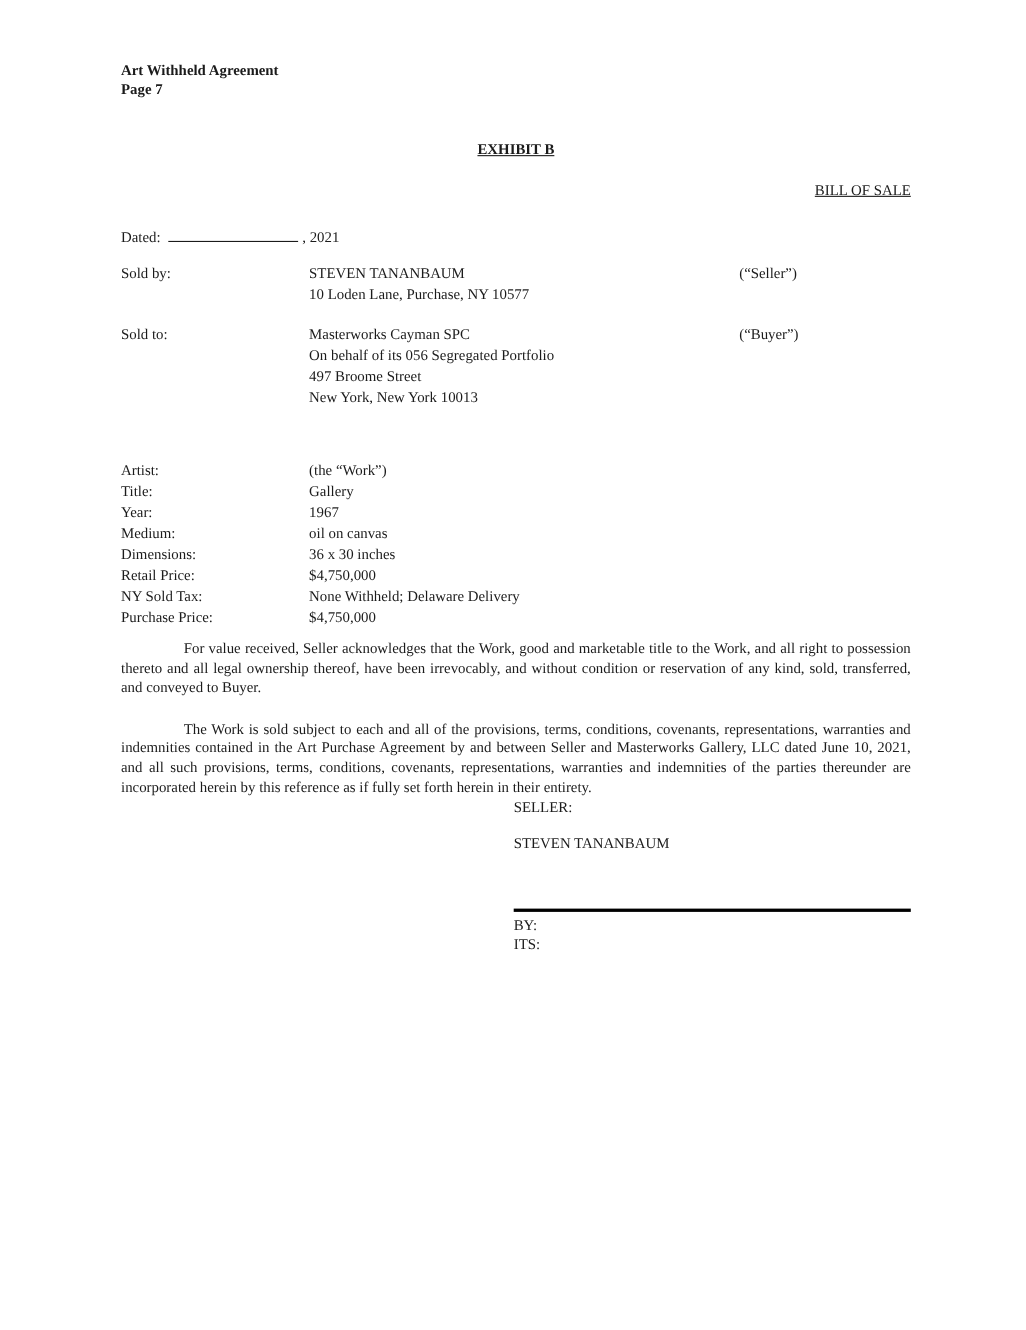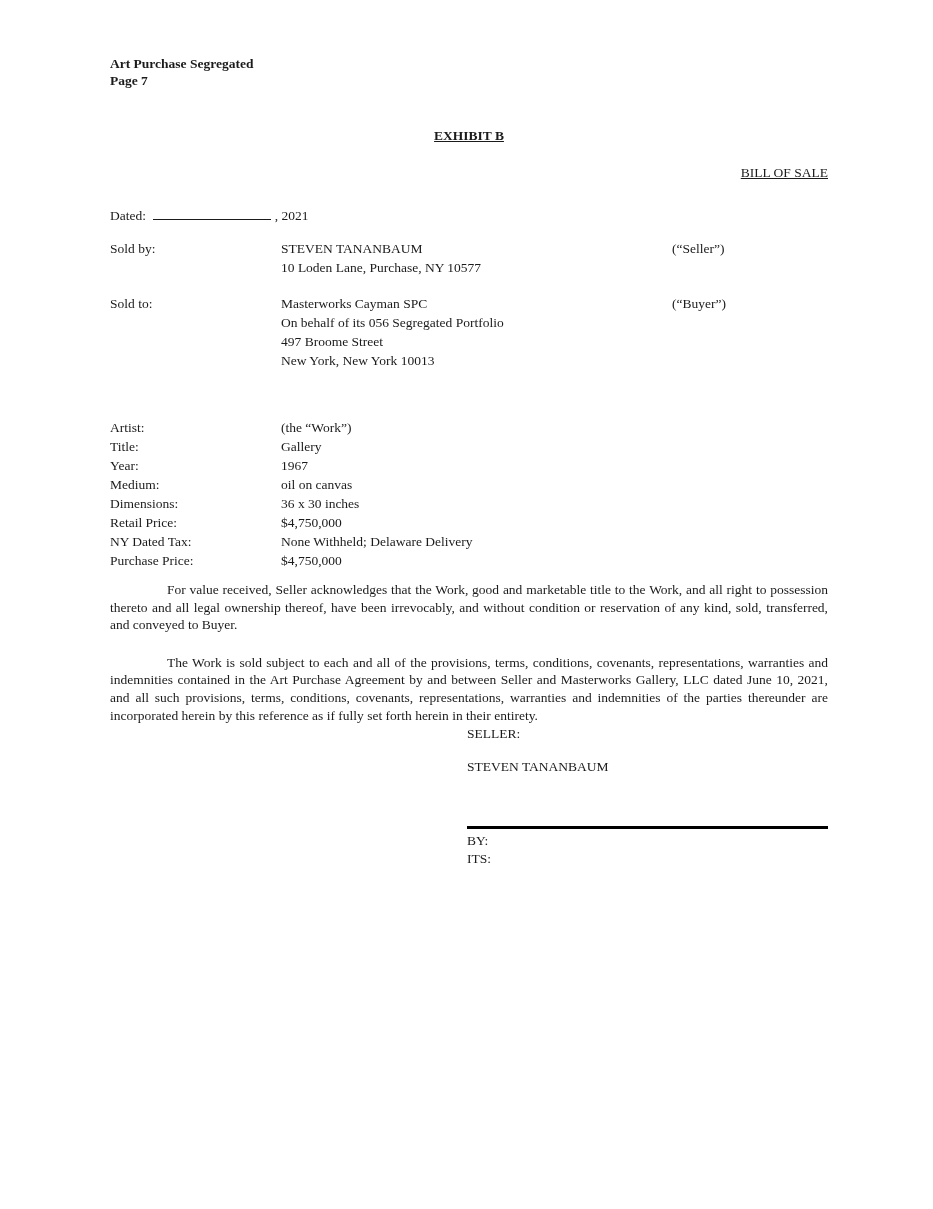--- a/index.html
+++ b/index.html
@@ -64,21 +64,21 @@
   .sig-by, .sig-its { line-height: 18px; }
   .sig-by { margin-top: 3px; }
 </style>
 </head>
 <body>
 
 <div class="page">
   <div class="content">
 
     <div class="doc-header">
-      <div>Art Purchase Segregated</div>
+      <div>Art Withheld Agreement</div>
       <div>Page 7</div>
     </div>
 
     <div class="exhibit">
       <span class="u">EXHIBIT B</span>
     </div>
 
     <div class="doc-title">
       <span class="u">BILL OF SALE</span>
     </div>
@@ -133,21 +133,21 @@
         <div class="col-label">Dimensions:</div>
         <div class="col-value">36 x 30 inches</div>
         <div class="col-tag"></div>
       </div>
       <div class="row">
         <div class="col-label">Retail Price:</div>
         <div class="col-value">$4,750,000</div>
         <div class="col-tag"></div>
       </div>
       <div class="row">
-        <div class="col-label">NY Dated Tax:</div>
+        <div class="col-label">NY Sold Tax:</div>
         <div class="col-value">None Withheld; Delaware Delivery</div>
         <div class="col-tag"></div>
       </div>
       <div class="row">
         <div class="col-label">Purchase Price:</div>
         <div class="col-value">$4,750,000</div>
         <div class="col-tag"></div>
       </div>
     </div>
 

